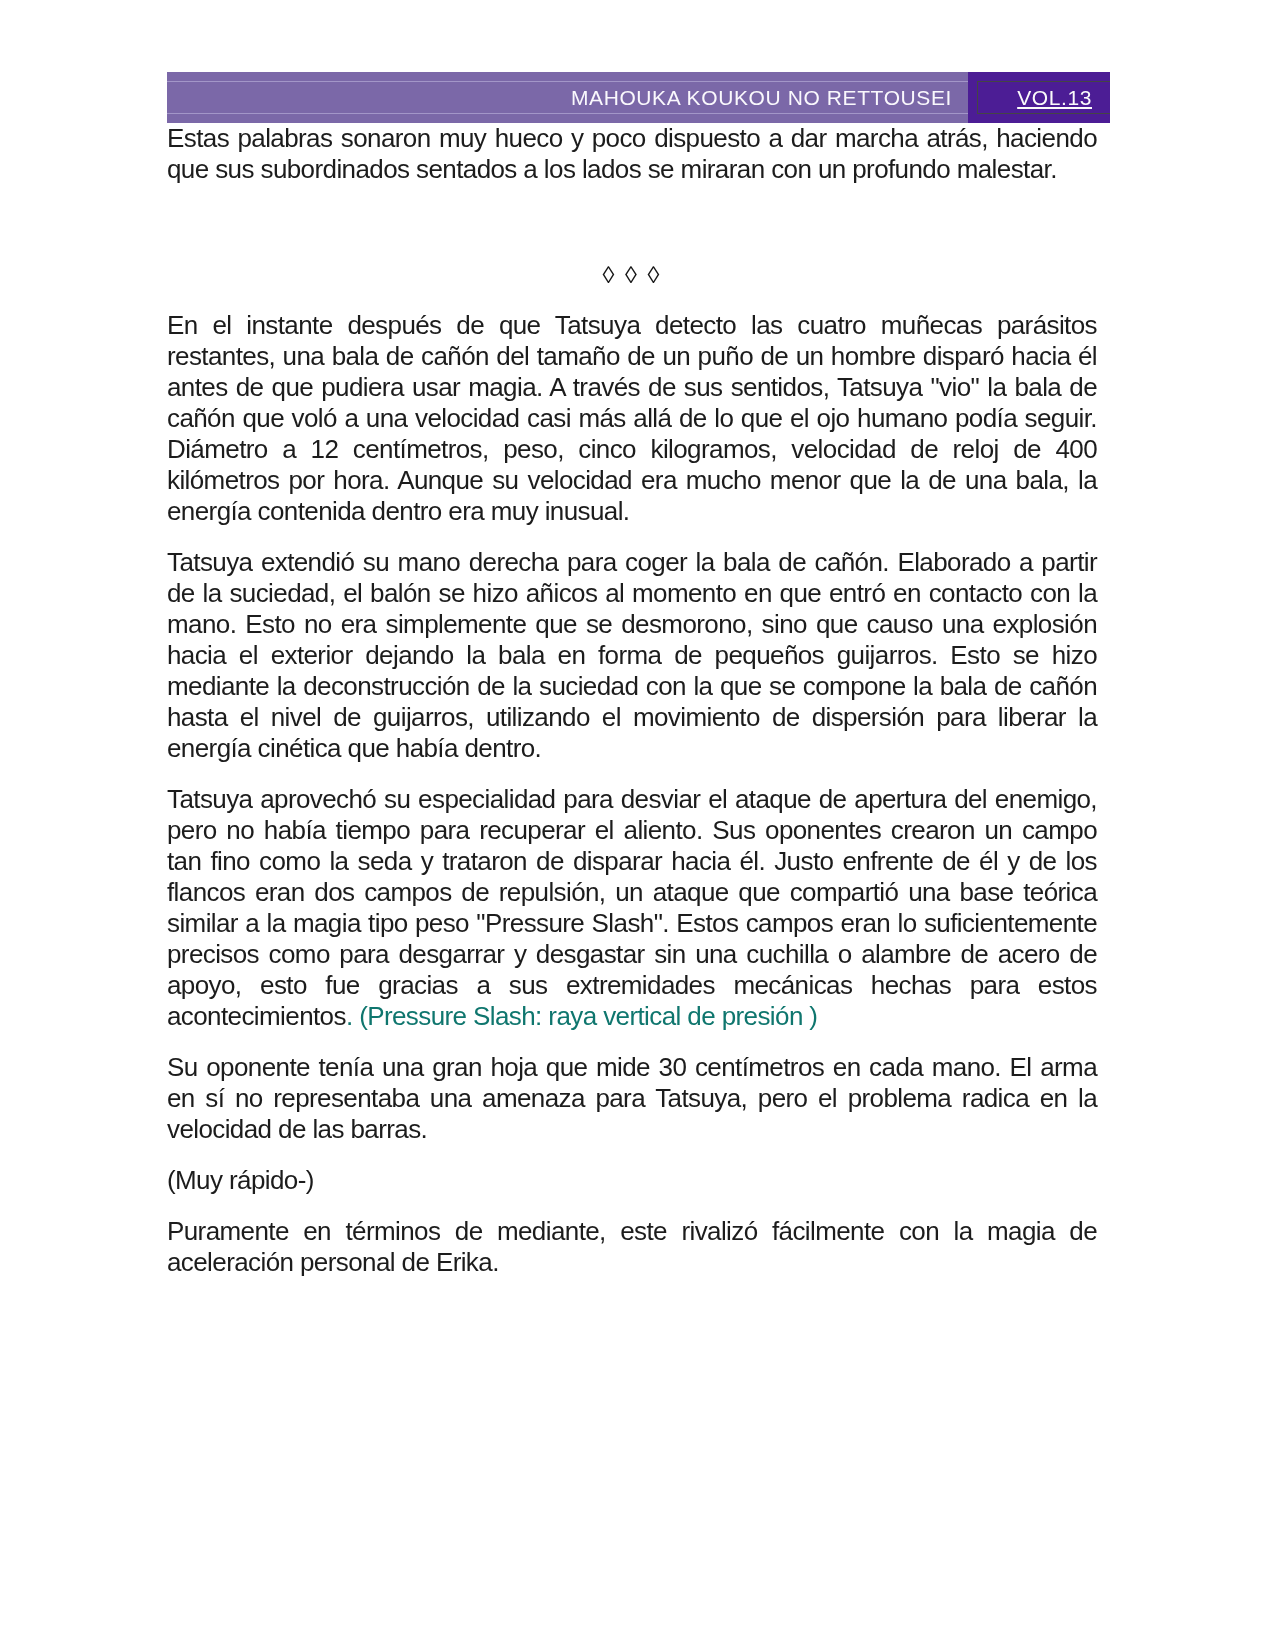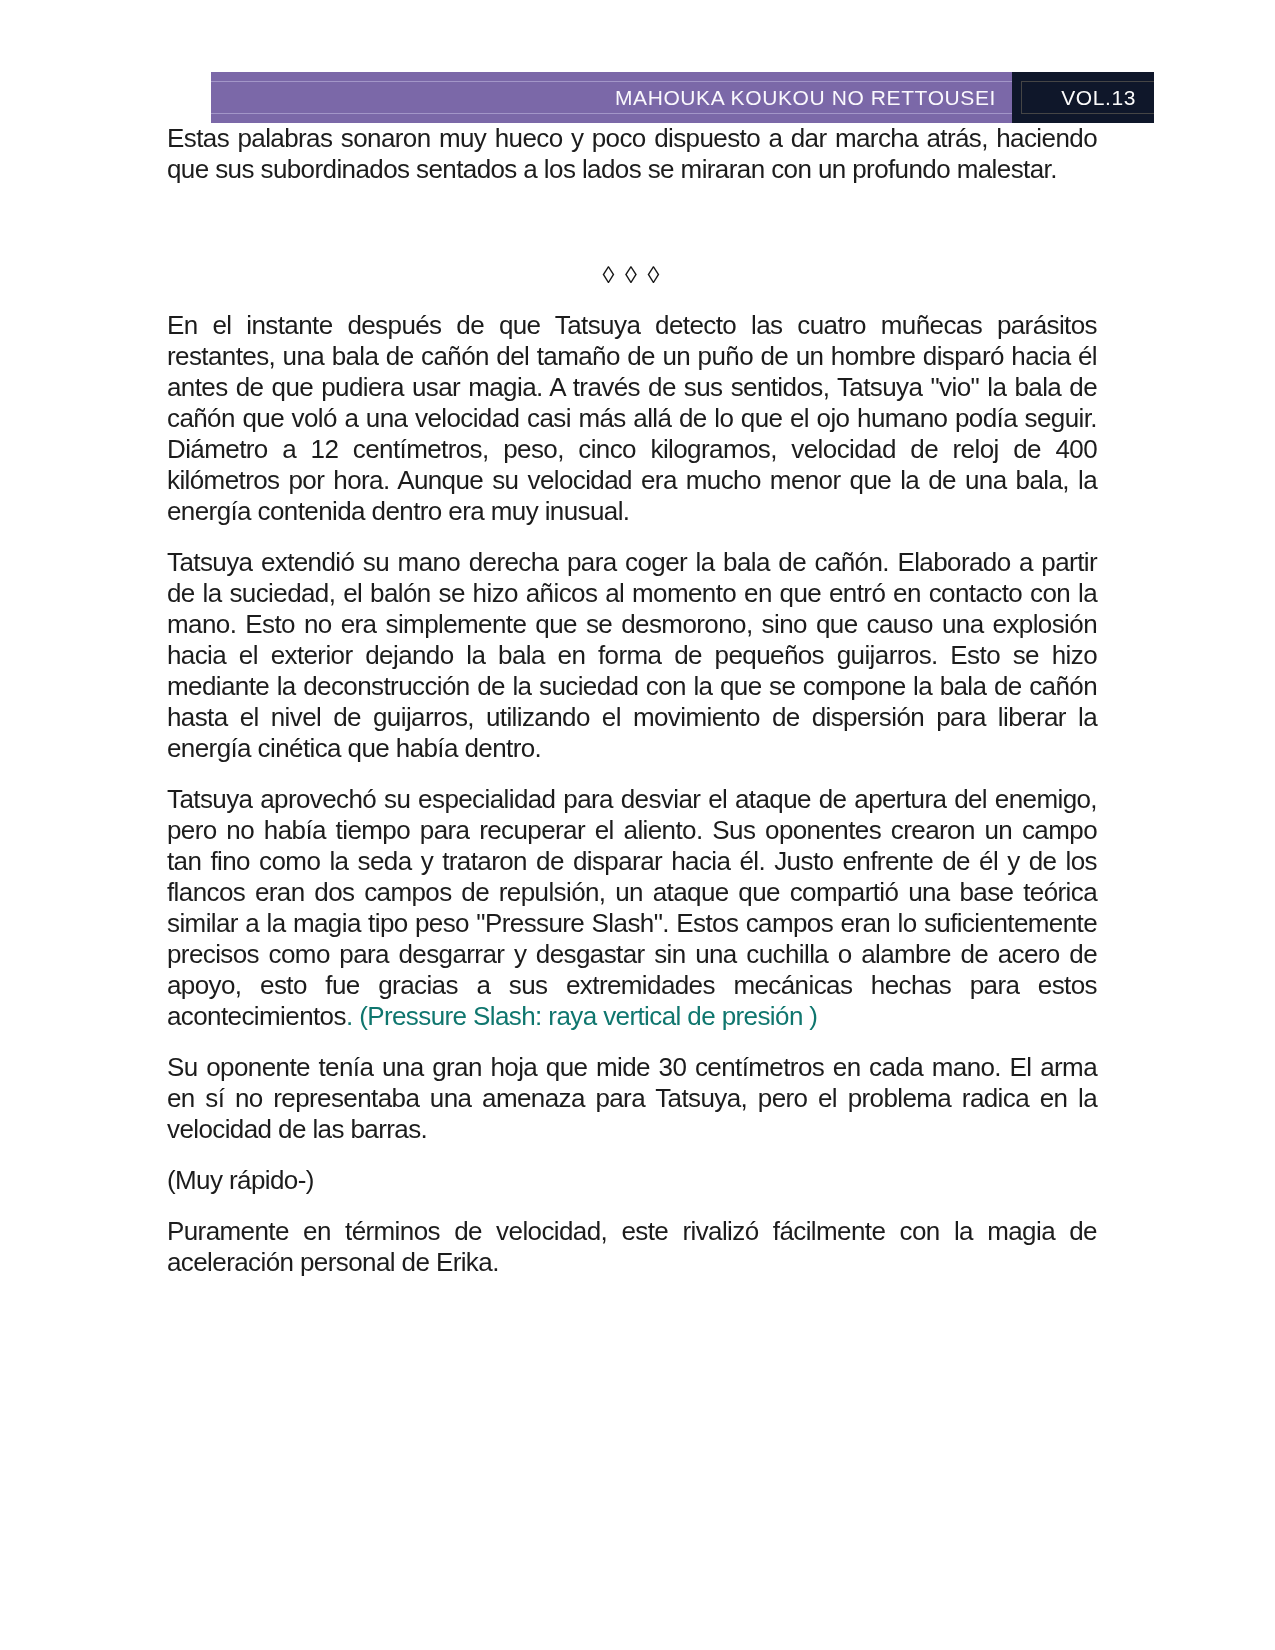--- a/index.html
+++ b/index.html
@@ -17,21 +17,20 @@
   }
 
   
   .doc-header {
     position: absolute;
     left: 167px;
     top: 72px;
     width: 943px;
     height: 51px;
     display: flex;
-    margin-left: 44px;
   }
   .bar-title {
     flex: 1 1 auto;
     background: #7b68a8;
     position: relative;
     display: flex;
     align-items: center;
     justify-content: flex-end;
     padding-right: 16px;
     box-sizing: border-box;
@@ -49,30 +48,31 @@
   .bar-title::after {
     content: "";
     position: absolute;
     left: 0; right: 0; bottom: 9px;
     border-bottom: 1px solid #a396c8;
     pointer-events: none;
   }
   .bar-vol {
     width: 142px;
     flex: 0 0 142px;
-    background: #0f172a;
+    background: #4c1d95;
     position: relative;
     display: flex;
     align-items: center;
     justify-content: flex-end;
     padding-right: 18px;
     box-sizing: border-box;
     color: #fbfbfb;
     font-size: 21px;
     letter-spacing: 0.6px;
+    text-decoration: underline;
   }
   .bar-vol::before {
     content: "";
     position: absolute;
     left: 9px; right: 0; top: 9px; bottom: 9px;
     border-top: 1px solid #454545;
     border-bottom: 1px solid #454545;
     border-left: 1px solid #454545;
     pointer-events: none;
   }
@@ -128,16 +128,16 @@
 
     <p>Tatsuya extendió su mano derecha para coger la bala de cañón. Elaborado a partir de la suciedad, el balón se hizo añicos al momento en que entró en contacto con la mano. Esto no era simplemente que se desmorono, sino que causo una explosión hacia el exterior dejando la bala en forma de pequeños guijarros. Esto se hizo mediante la deconstrucción de la suciedad con la que se compone la bala de cañón hasta el nivel de guijarros, utilizando el movimiento de dispersión para liberar la energía cinética que había dentro.</p>
 
     <p><span>Tatsuya aprovechó su especialidad para desviar el ataque de apertura del enemigo, pero no había tiempo para recuperar el aliento. Sus oponentes crearon un campo tan fino como la seda y trataron de disparar hacia él. Justo enfrente de él y de los flancos eran dos campos de repulsión, un ataque que compartió una base teórica similar a la magia tipo peso "Pressure Slash".  Estos campos eran lo suficientemente precisos como para desgarrar y desgastar sin una cuchilla o alambre de acero de apoyo, esto fue gracias a sus extremidades mecánicas hechas para estos acontecimientos</span><span class="note">. (Pressure Slash: raya vertical de presión )</span></p>
 
 
     <p>Su oponente tenía una gran hoja que mide 30 centímetros en cada mano. El arma en sí no representaba una amenaza para Tatsuya, pero el problema radica en la velocidad de las barras.</p>
 
     <p>(Muy rápido-)</p>
 
-    <p>Puramente en términos de velocidad, este rivalizó fácilmente con la magia de aceleración personal de Erika.</p>
+    <p>Puramente en términos de mediante, este rivalizó fácilmente con la magia de aceleración personal de Erika.</p>
   </div>
 
 </div>
 
 </body></html>

